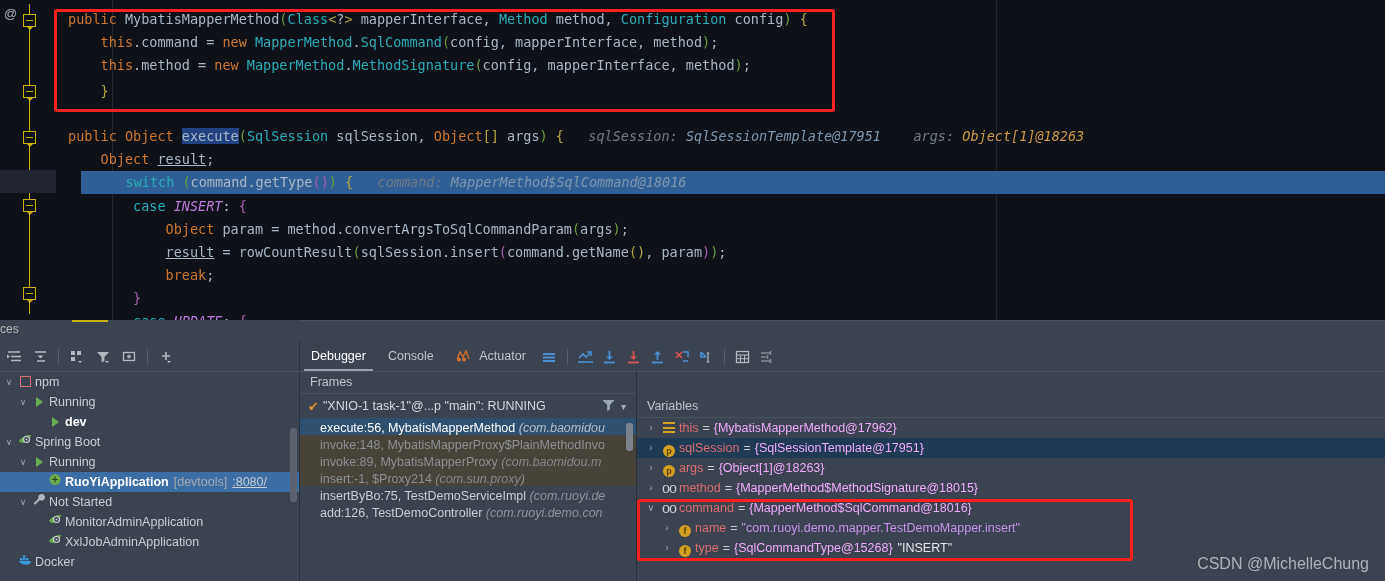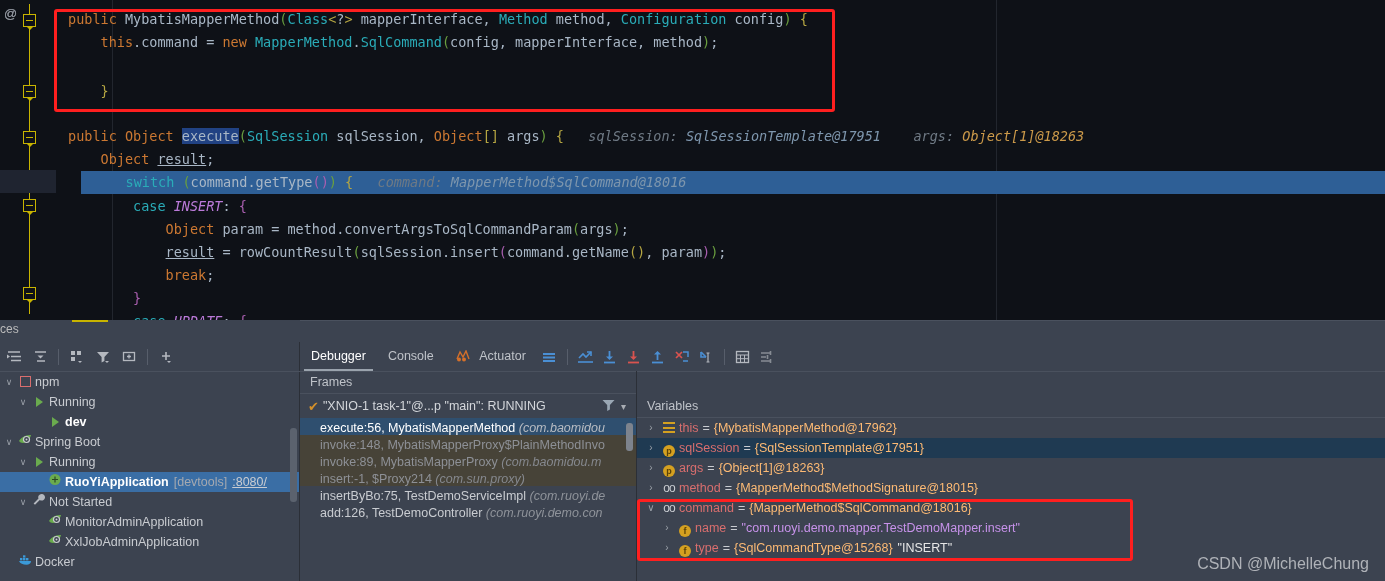--- a/index.html
+++ b/index.html
@@ -198,21 +198,21 @@
     height: 20px; line-height: 20px; font-size: 12.5px;
     white-space: nowrap; display:flex; align-items:center;
     padding-left: 6px; color:#c9ccd1;
   }
   .vrow.sel-row { background: #1f3a52; }
   .arrow { width: 16px; text-align:center; color:#9aa0a8; font-size:10px; flex:none; }
   .arrow.indent { margin-left: 16px; }
   .vicon { width: 20px; text-align:center; flex:none; }
   .vname { color: #d86e6e; }
   .veq { color: #c9ccd1; padding: 0 4px; }
-  .vval { color: #fdba74; }
+  .vval { color: #f0abfc; }
   .vstr { color: #c792ea; }
   .vstr2 { color: #e6e6e6; }
 
   
   .ico-sq {
     display:inline-block;width:11px;height:11px;border:1.5px solid #d86e6e;
     box-sizing:border-box;vertical-align:-1px;
   }
   .ico-play {
     display:inline-block;width:0;height:0;
@@ -223,21 +223,21 @@
     display:inline-block;width:12px;height:12px;border-radius:50%;
     background:#d4a020;color:#5a4207;font-size:9px;line-height:12px;text-align:center;
     font-weight:bold; vertical-align:-2px;
   }
   .ico-lines {
     display:inline-block;width:12px;height:11px;vertical-align:-1px;
     background: linear-gradient(#d4a020,#d4a020) 0 0/12px 2px no-repeat,
                 linear-gradient(#d4a020,#d4a020) 0 4.5px/12px 2px no-repeat,
                 linear-gradient(#d4a020,#d4a020) 0 9px/12px 2px no-repeat;
   }
-  .ico-oo { color:#c9ccd1; font-size:12px; letter-spacing:-1px; }
+  .ico-oo { color:#c9ccd1; font-size:16px; letter-spacing:-1px;font-family:Liberation Serif, serif; }
   .check { color:#d4902a; font-size:13px; margin-right:4px; }
   .funnel { color:#9aa7b4; }
   .chev   { color:#a9adb4; font-size:10px; }
 
   .watermark {
     position:absolute; right: 16px; bottom: 8px;
     color:#b9bcc1; font-size: 16px;
     font-family:"Liberation Sans", sans-serif;
     opacity: .92;
   }
@@ -266,20 +266,21 @@
     </div>
 
     <div class="codearea">
       <div class="guide-v" style="left:56px"></div>
       <div class="guide-v" style="left:940px"></div>
 
       <div class="line" style="top:8px"><span class="txt"><span class="kw">public</span> <span class="cls">MybatisMapperMethod</span><span class="brkt1">(</span><span class="kw2">Class</span><span class="brkt2">&lt;</span>?<span class="brkt2">&gt;</span> mapperInterface, <span class="kw2">Method</span> method, <span class="kw2">Configuration</span> config<span class="brkt1">)</span> <span class="brkt2">{</span></span></div>
 
       <div class="line" style="top:31px"><span class="txt">    <span class="kw">this</span>.command = <span class="kw">new</span> <span class="kw2">MapperMethod</span>.<span class="kw2">SqlCommand</span><span class="brkt1">(</span>config, mapperInterface, method<span class="brkt1">)</span>;</span></div>
 
+      <div class="line" style="top:54px"><span class="txt">    <span class="kw">this</span>.method = <span class="kw">new</span> <span class="kw2">MapperMethod</span>.<span class="kw2">MethodSignature</span><span class="brkt1">(</span>config, mapperInterface, method<span class="brkt1">)</span>;</span></div>
 
       <div class="line" style="top:80px"><span class="txt">    <span class="brkt2">}</span></span></div>
 
       <div class="line" style="top:125px"><span class="txt"><span class="kw">public</span> <span class="kw">Object</span> <span class="sel">execute</span><span class="brkt1">(</span><span class="kw2">SqlSession</span> sqlSession, <span class="kw">Object</span><span class="brkt2">[]</span> args<span class="brkt1">)</span> <span class="brkt2">{</span>   <span class="hint">sqlSession:</span> <span class="hint-val">SqlSessionTemplate@17951</span>    <span class="hint">args:</span> <span class="hint-val2">Object[1]@18263</span></span></div>
 
       <div class="line" style="top:148px"><span class="txt">    <span class="kw">Object</span> <span class="undl">result</span>;</span></div>
 
       <div class="line hl-line" style="top:171px"><span class="txt">    <span class="kw2">switch</span> <span class="brkt1">(</span>command.getType<span class="brkt3">()</span><span class="brkt1">)</span> <span class="brkt2">{</span>   <span class="hint">command:</span> <span class="hint-val">MapperMethod$SqlCommand@18016</span></span></div>
 
       <div class="line" style="top:195px"><span class="txt">        <span class="kw2">case</span> <span class="enumc">INSERT</span>: <span class="brkt3">{</span></span></div>

